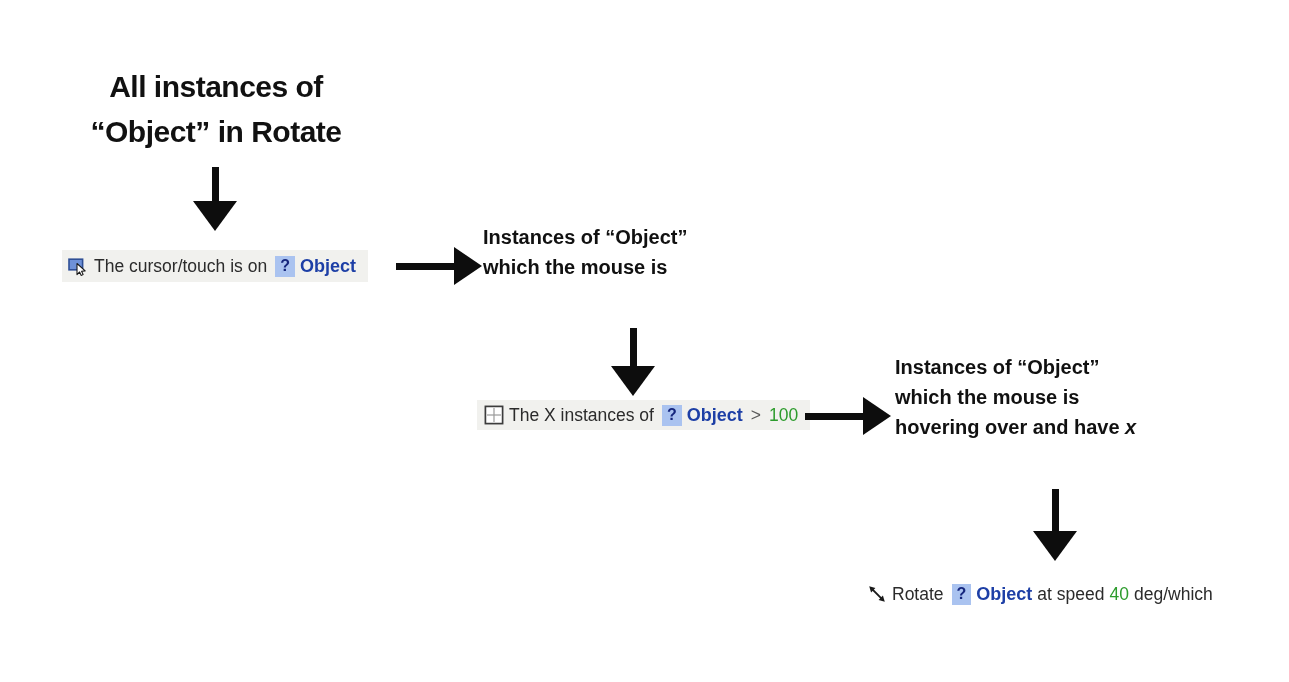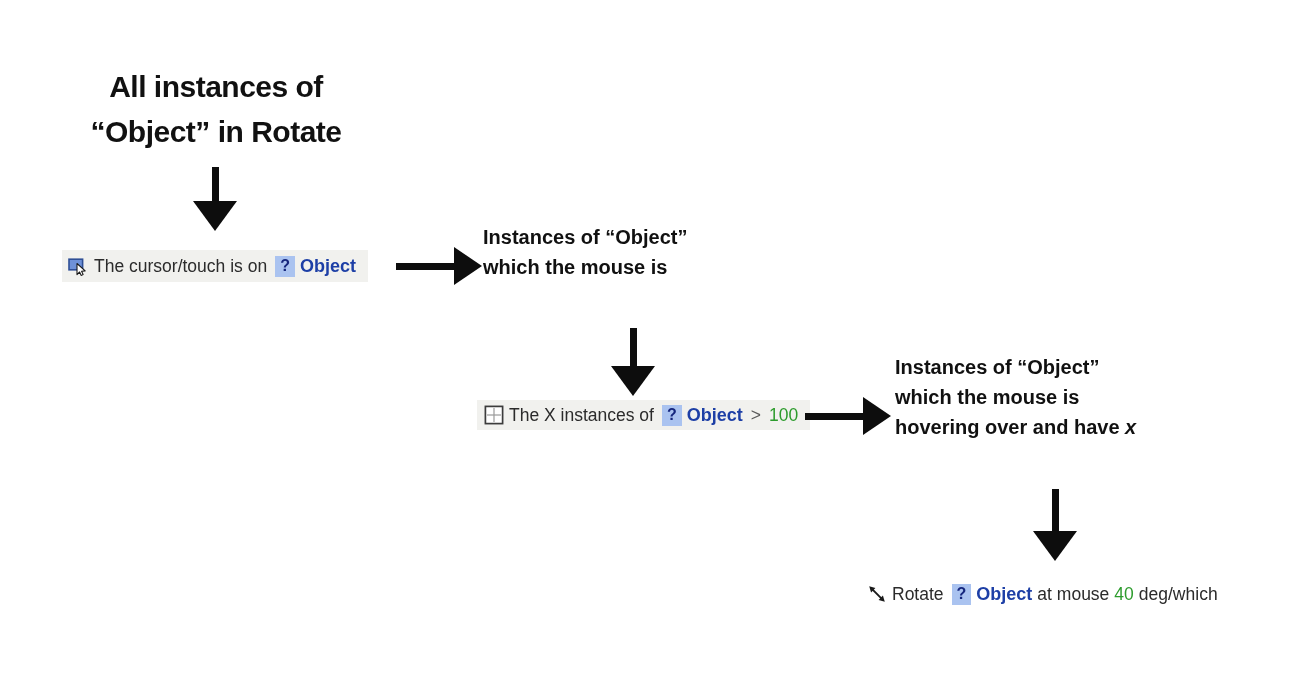--- a/index.html
+++ b/index.html
@@ -137,18 +137,18 @@
     <span class="icon">
       <svg width="20" height="20" viewBox="0 0 20 20">
         <line x1="4.4" y1="4.4" x2="15.6" y2="15.6" stroke="#1a1a1a" stroke-width="1.9"></line>
         <polygon points="2.2,2.2 8.4,4.1 4.1,8.4" fill="#1a1a1a"></polygon>
         <polygon points="17.8,17.8 11.6,15.9 15.9,11.6" fill="#1a1a1a"></polygon>
       </svg>
     </span>
     <span>Rotate</span>
     <span class="param-badge">?</span>
     <span class="object-name">Object</span>
-    <span>at mouse</span>
+    <span>at speed</span>
     <span class="value-green">40</span>
     <span>deg/which</span>
   </div>
 
 </div>
 
 </body></html>

